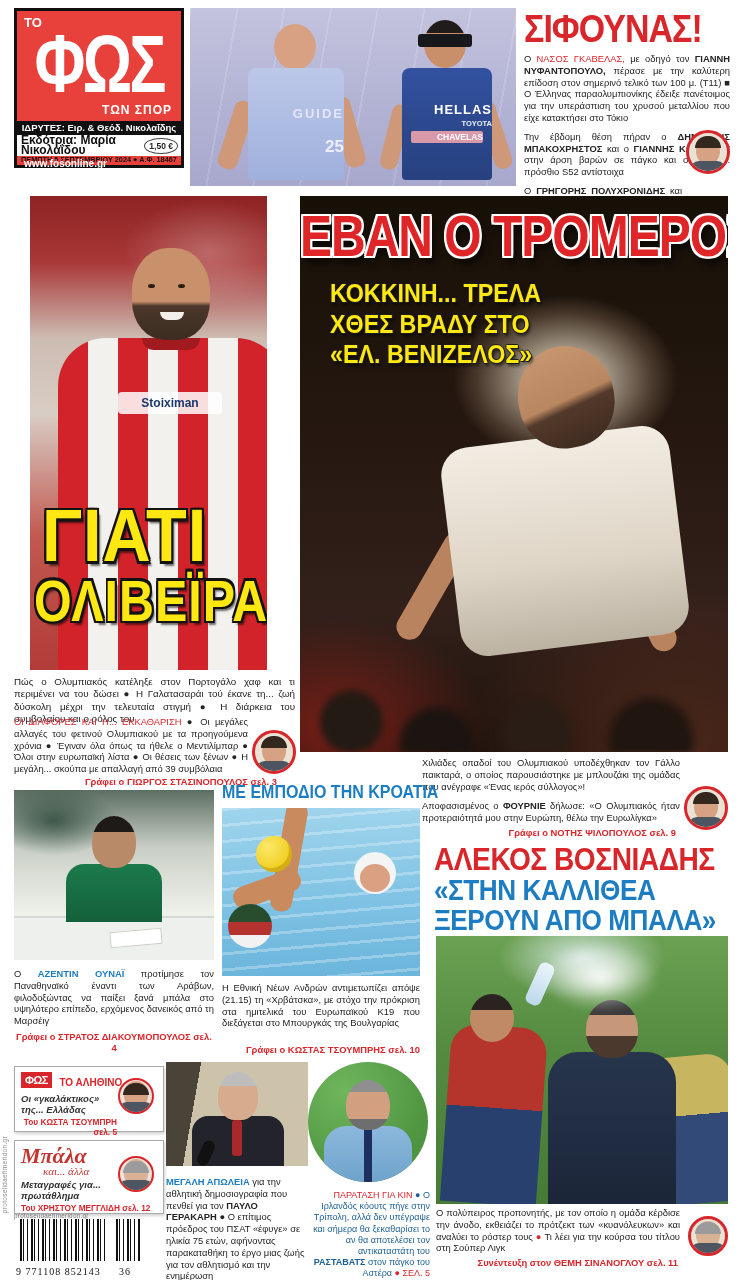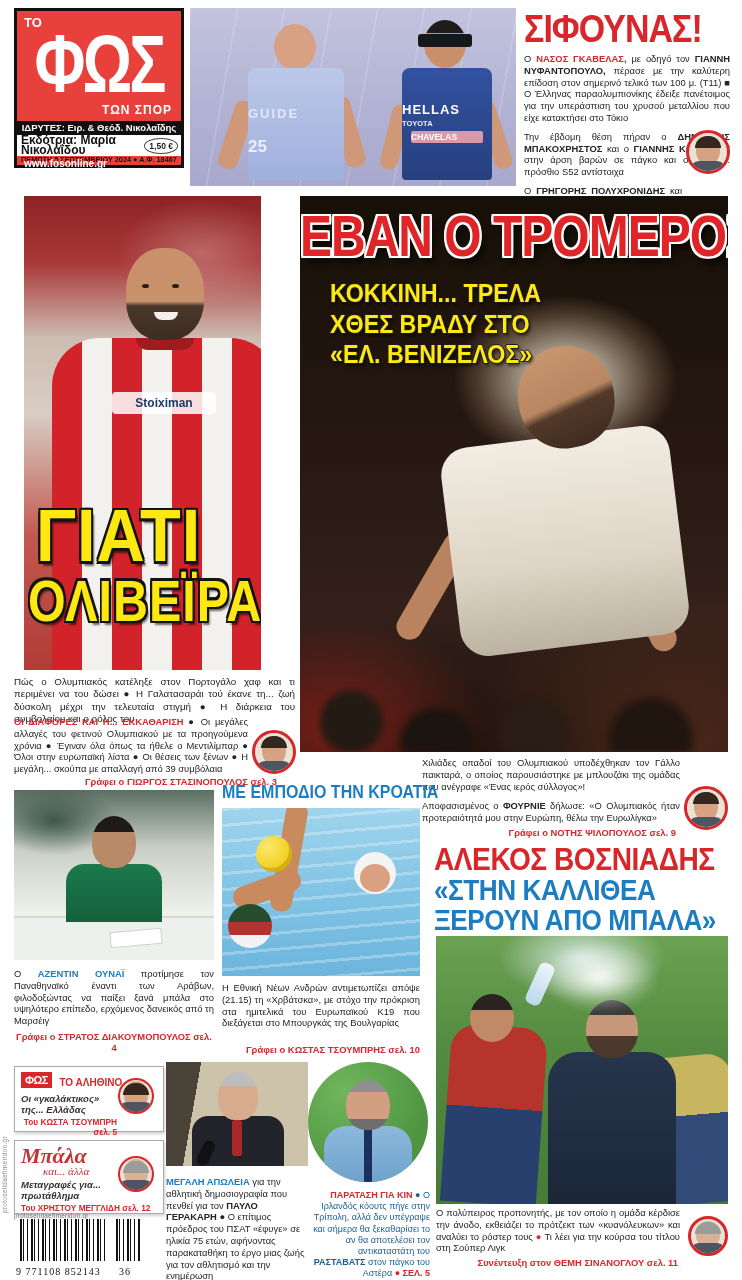--- a/index.html
+++ b/index.html
@@ -8,21 +8,21 @@
   }
   *{margin:0;padding:0;box-sizing:border-box}
   body{background:#fff}
   .page{position:relative;width:742px;height:1280px;background:#fff;
         font-family:"Liberation Sans",sans-serif;color:var(--dark);overflow:hidden}
   .abs{position:absolute}
   .ph{position:absolute;overflow:hidden}
   .txt{font-size:9.4px;line-height:11.8px;color:#242424;text-align:justify}
   .byline{font-size:9.4px;font-weight:700;color:var(--red)}
   .seg-b{font-weight:700}
-  .seg-rb{font-weight:700;color:var(--red)}
+  .seg-rb{font-weight:400;color:var(--red)}
   .seg-bb{font-weight:700;color:var(--blue)}
   .seg-r{color:var(--red)}
 
   
   .masthead{position:absolute;left:14px;top:8px;width:170px;height:160px;
             background:var(--masthead);border:3px solid #101010}
   .mh-to{position:absolute;left:7px;top:4px;color:#fff;font-weight:700;font-size:13px}
   .mh-logo{position:absolute;left:0;top:6px;width:100%;text-align:center;color:#fff;
            font-weight:800;font-size:62px;letter-spacing:-3px;
            transform:scale(1,1.32);transform-origin:center top}
@@ -57,34 +57,34 @@
   .o-white{text-shadow:2px 0 0 #fff,-2px 0 0 #fff,0 2px 0 #fff,0 -2px 0 #fff,
            2px 2px 0 #fff,-2px -2px 0 #fff,2px -2px 0 #fff,-2px 2px 0 #fff,4px 6px 7px rgba(0,0,0,.65)}
   .o-thin{text-shadow:1px 0 0 #1c1c1c,-1px 0 0 #1c1c1c,0 1px 0 #1c1c1c,0 -1px 0 #1c1c1c,
           1px 1px 0 #1c1c1c,2px 3px 3px rgba(0,0,0,.6)}
 
   
   .runners{left:190px;top:8px;width:326px;height:178px;background:
      repeating-linear-gradient(100deg,rgba(255,255,255,.14) 0 2px,transparent 2px 46px),
      linear-gradient(180deg,#c3c3de 0%,#b2b3d4 55%,#a7a8cc 100%)}
   .r-head{position:absolute;border-radius:50%;background:#d8a183}
-  .r-vest{position:absolute;border-radius:8px 8px 4px 4px;color:#fff;text-align:left;font-weight:700}
+  .r-vest{position:absolute;border-radius:8px 8px 4px 4px;color:#fff;text-align:right;font-weight:700}
   .r-arm{position:absolute;background:#cf9878;border-radius:8px}
   .blindfold{position:absolute;background:#17181c;border-radius:3px}
   .bib-strip{display:block;margin:3px auto 0;background:#d999a8;color:#fff;font-size:8.5px;
              width:72px;border-radius:2px;padding:1px 0}
 
   
   .sif{position:absolute;left:524px;top:6px;width:206px}
   .sif h1{font-size:35px;font-weight:800;color:var(--red);letter-spacing:-1px;
           transform:scale(.97,1.12);transform-origin:left top;white-space:nowrap}
   .sif p{margin-top:7px}
 
   
-  .oli-photo{left:24px;top:196px;width:237px;height:474px;background:
+  .oli-photo{left:30px;top:196px;width:237px;height:474px;background:
      radial-gradient(140px 90px at 75% 12%,rgba(255,255,255,.25),transparent 60%),
      linear-gradient(180deg,#8e2323 0%,#a93838 14%,#cdbcb2 30%,#d8cdc4 46%,#c1584f 72%,#b23c38 100%)}
   .oli-head{position:absolute;left:102px;top:52px;width:78px;height:92px;border-radius:46% 46% 42% 42%;
             background:linear-gradient(180deg,#c9906c 0%,#c9906c 58%,#4a372a 63%,#3c2c21 100%)}
   .oli-smile{position:absolute;left:130px;top:116px;width:24px;height:8px;background:#f4efe8;border-radius:0 0 10px 10px}
   .oli-eye{position:absolute;width:7px;height:4px;background:#2a1d14;border-radius:50%}
   .oli-torso{position:absolute;left:28px;top:142px;width:226px;height:332px;border-radius:48px 48px 0 0;
      background:repeating-linear-gradient(90deg,#d2232a 0 30px,#f3f1ee 30px 60px)}
   .oli-collar{position:absolute;left:112px;top:142px;width:58px;height:12px;border-radius:0 0 16px 16px;background:#a01a1f}
   .oli-sponsor{position:absolute;left:88px;top:196px;width:104px;height:22px;background:rgba(255,255,255,.85);

